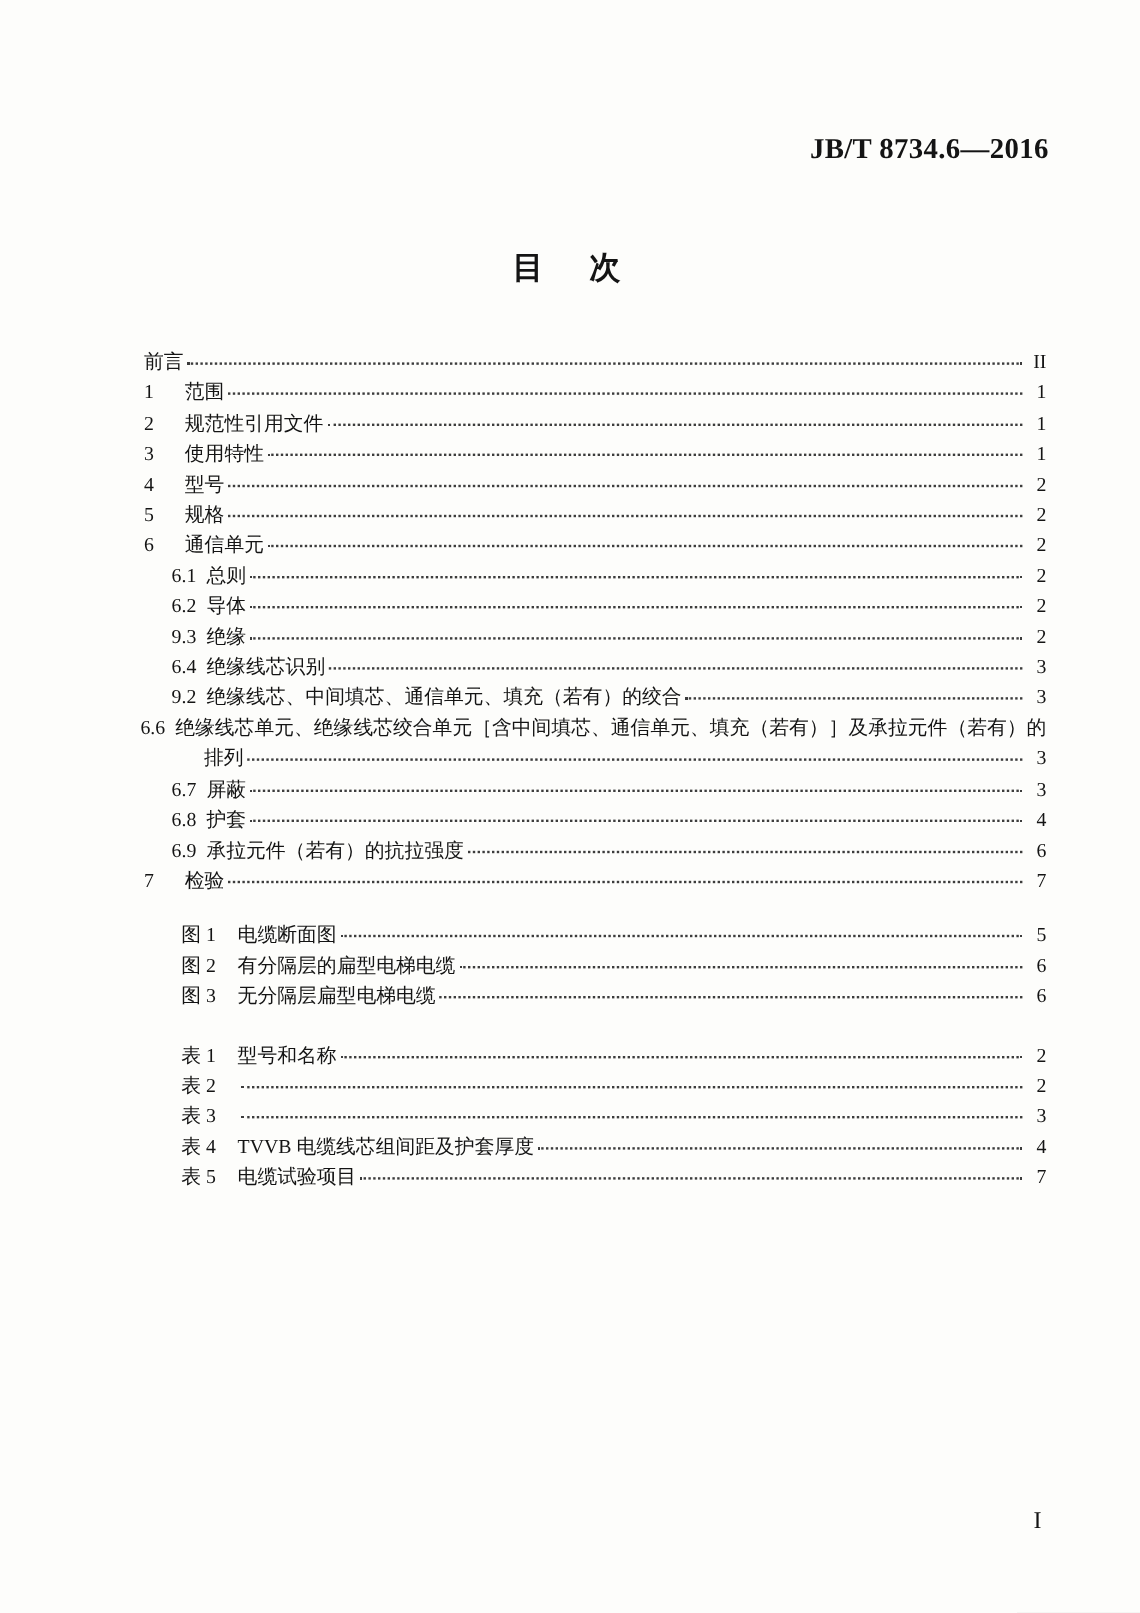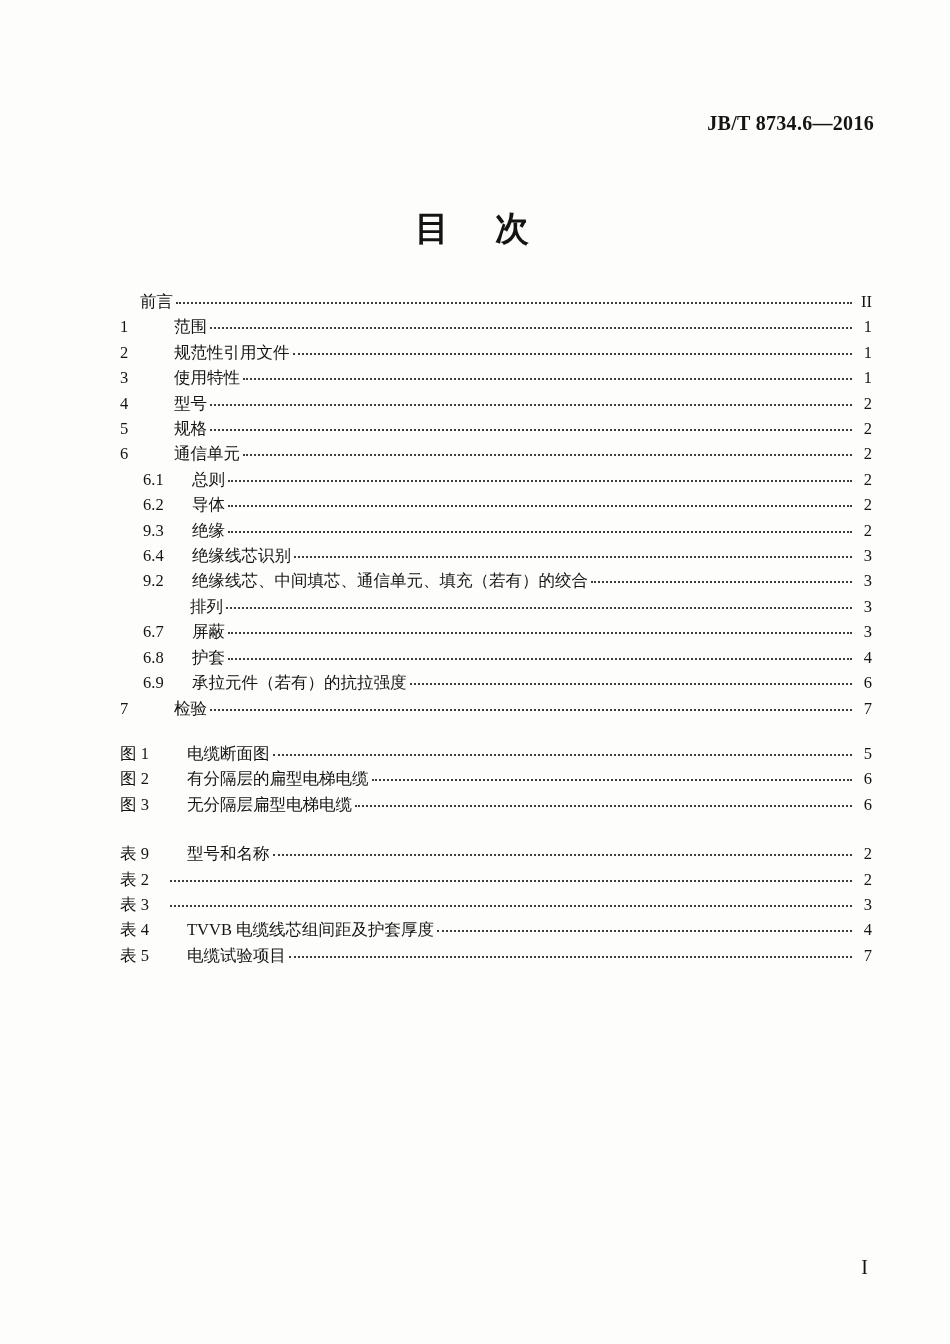--- a/index.html
+++ b/index.html
@@ -14,31 +14,31 @@
     margin: 0 auto;
     background: #fdfdfb;
     color: #141414;
     font-family: "Liberation Serif", "DejaVu Serif", serif;
     overflow: hidden;
   }
   .header-code {
     position: absolute;
     top: 112px;
     right: 76px;
-    font-size: 20px;
+    font-size: 24px;
     font-weight: bold;
     letter-spacing: 0.3px;
   }
   .doc-title {
     position: absolute;
     top: 206px;
     left: 0;
     width: 100%;
     text-align: center;
-    font-size: 34px;
+    font-size: 26px;
     font-weight: bold;
     letter-spacing: 6px;
     margin: 0;
   }
   .toc {
     position: absolute;
     left: 120px;
     top: 289px;
     width: 752px;
   }
@@ -50,22 +50,22 @@
     line-height: 25.4px;
     font-size: 16.5px;
     white-space: nowrap;
   }
   .toc-row.indent-1 { padding-left: 23px; justify-content: flex-end; }
   .toc-row.indent-2 { padding-left: 50px; }
   .num { flex: none; }
   .toc-section-chapters .indent-0 .num { min-width: 34px; }
   .toc-section-chapters .indent-1 .num { min-width: 29px; }
   .toc-section-figures .num,
-  .toc-section-tables .num { min-width: 47px; }
-  .label { flex: none; margin-left: 20px; }
+  .toc-section-tables .num { min-width: 47px; margin-left: 31px; }
+  .label { flex: none; }
   .dots {
     flex: 1;
     height: 0;
     min-width: 12px;
     border-bottom: 2px dotted #3c3c3c;
     margin: 0 3px;
     transform: translateY(-3px);
   }
   .pg {
     flex: none;
@@ -153,20 +153,24 @@
           <span class="label">绝缘线芯识别</span>
           <span class="dots"></span>
           <span class="pg">3</span>
         </div>
         <div class="toc-row indent-1">
           <span class="num">9.2</span>
           <span class="label">绝缘线芯、中间填芯、通信单元、填充（若有）的绞合</span>
           <span class="dots"></span>
           <span class="pg">3</span>
         </div>
+        <div class="toc-row indent-1">
+          <span class="num">6.6</span>
+          <span class="label">绝缘线芯单元、绝缘线芯绞合单元［含中间填芯、通信单元、填充（若有）］及承拉元件（若有）的</span>
+        </div>
         <div class="toc-row indent-2">
           <span class="label">排列</span>
           <span class="dots"></span>
           <span class="pg">3</span>
         </div>
         <div class="toc-row indent-1">
           <span class="num">6.7</span>
           <span class="label">屏蔽</span>
           <span class="dots"></span>
           <span class="pg">3</span>
@@ -205,21 +209,21 @@
         </div>
         <div class="toc-row indent-0">
           <span class="num">图 3</span>
           <span class="label">无分隔层扁型电梯电缆</span>
           <span class="dots"></span>
           <span class="pg">6</span>
         </div>
       </div>
       <div class="toc-section toc-section-tables">
         <div class="toc-row indent-0">
-          <span class="num">表 9</span>
+          <span class="num">表 1</span>
           <span class="label">型号和名称</span>
           <span class="dots"></span>
           <span class="pg">2</span>
         </div>
         <div class="toc-row indent-0">
           <span class="num">表 2</span>
           <span class="dots"></span>
           <span class="pg">2</span>
         </div>
         <div class="toc-row indent-0">

